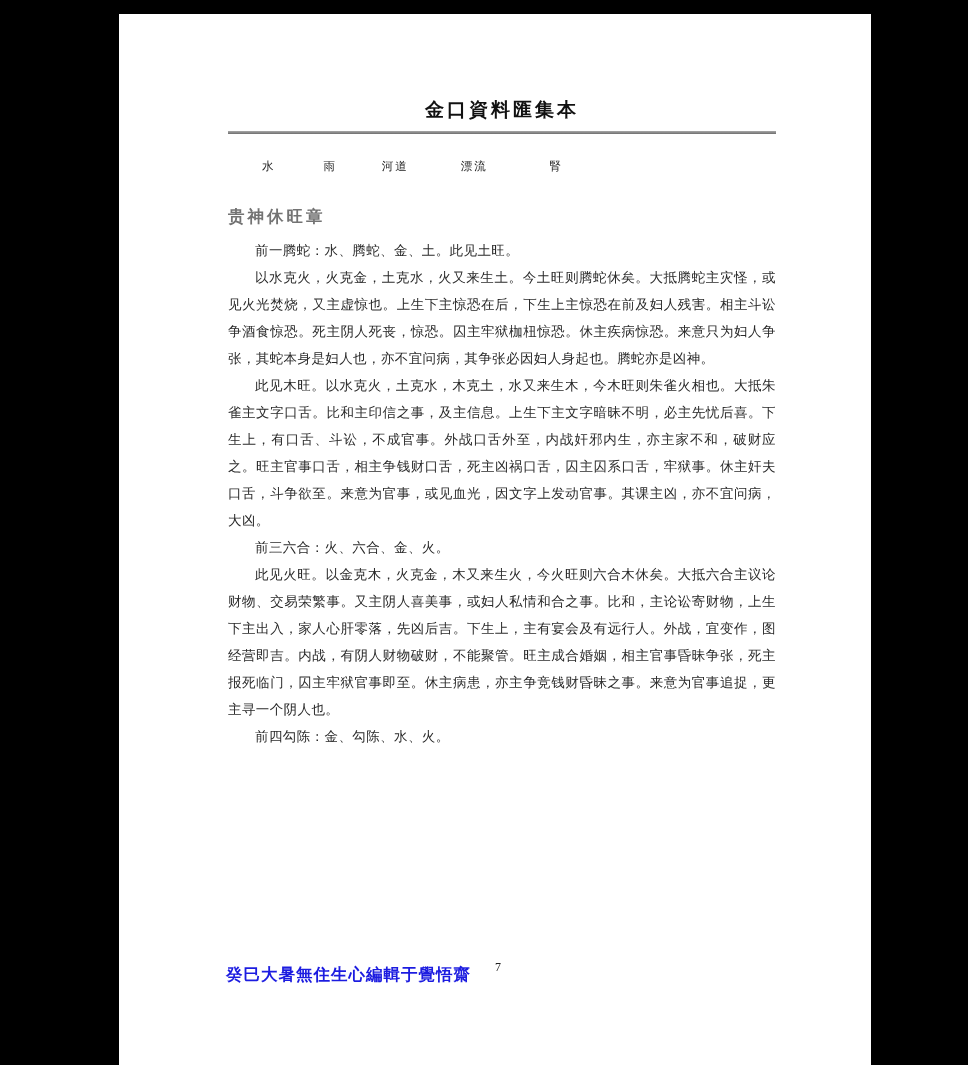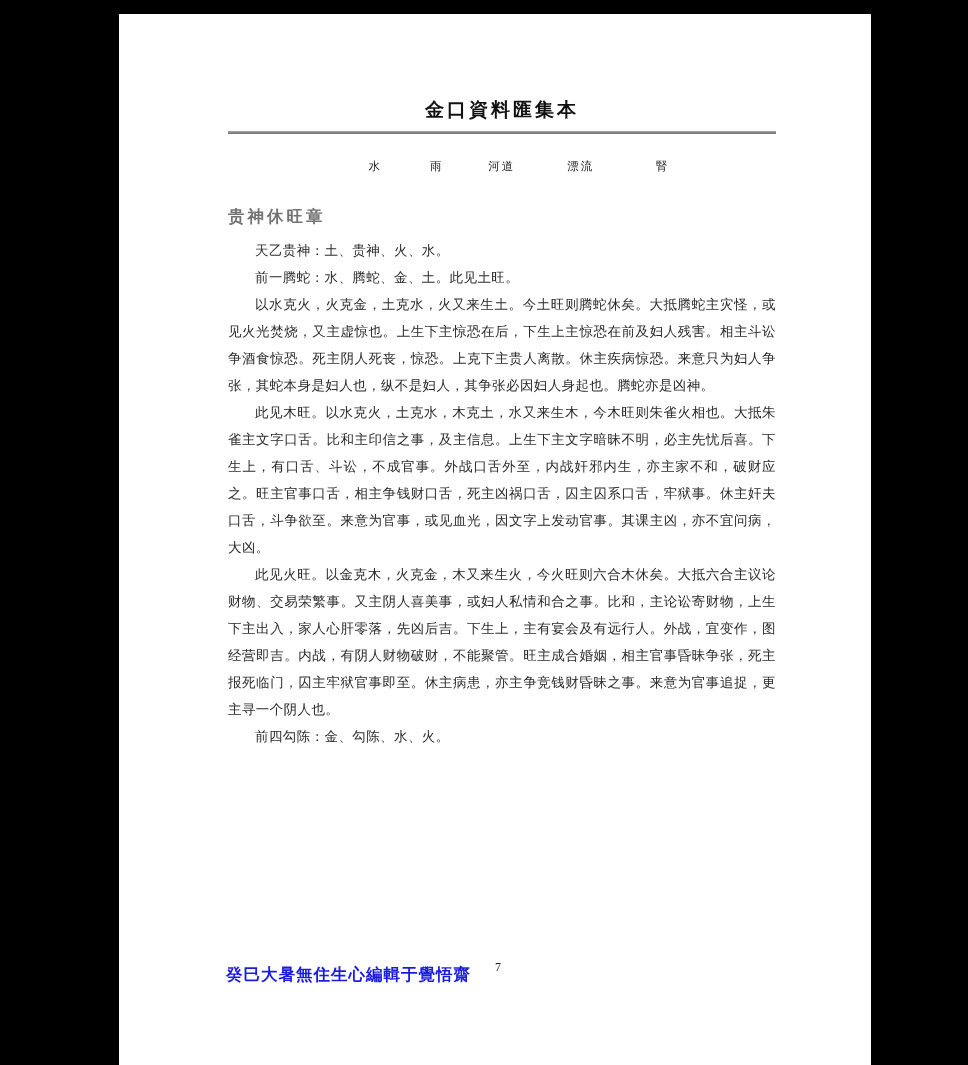--- a/index.html
+++ b/index.html
@@ -22,21 +22,20 @@
   }
   .title-rule{
     margin-top:9px;height:3px;width:100%;
     background:linear-gradient(#a8a8a8,#6e6e6e);
     border:0;
   }
   .keywords{
     margin-top:25px;height:16px;
     font-size:11.5px;color:#222;letter-spacing:2px;
     white-space:nowrap;
-    text-align:center;
   }
   .keywords span{display:inline-block;}
   .kw-0{margin-left:34px;}
   .kw-1{margin-left:43px;}
   .kw-2{margin-left:40px;}
   .kw-3{margin-left:47px;}
   .kw-4{margin-left:57px;}
   .section-title{
     margin-top:31px;
     font-size:16.5px;font-weight:bold;color:#737373;
@@ -78,24 +77,24 @@
       <span class="kw-0">水</span>
       <span class="kw-1">雨</span>
       <span class="kw-2">河道</span>
       <span class="kw-3">漂流</span>
       <span class="kw-4">腎</span>
     </div>
 
     <div class="section-title">贵神休旺章</div>
 
     <div class="body-text">
-      <p>天乙贵神：土、贵神、火、水。</p>
       <p>前一腾蛇：水、腾蛇、金、土。此见土旺。</p>
-      <p>以水克火，火克金，土克水，火又来生土。今土旺则腾蛇休矣。大抵腾蛇主灾怪，或见火光焚烧，又主虚惊也。上生下主惊恐在后，下生上主惊恐在前及妇人残害。相主斗讼争酒食惊恐。死主阴人死丧，惊恐。上克下主贵人离散。休主疾病惊恐。来意只为妇人争张，其蛇本身是妇人也，纵不是妇人，其争张必因妇人身起也。腾蛇亦是凶神。</p>
+      <p>以水克火，火克金，土克水，火又来生土。今土旺则腾蛇休矣。大抵腾蛇主灾怪，或见火光焚烧，又主虚惊也。上生下主惊恐在后，下生上主惊恐在前及妇人残害。相主斗讼争酒食惊恐。死主阴人死丧，惊恐。囚主牢狱枷杻惊恐。休主疾病惊恐。来意只为妇人争张，其蛇本身是妇人也，亦不宜问病，其争张必因妇人身起也。腾蛇亦是凶神。</p>
       <p>此见木旺。以水克火，土克水，木克土，水又来生木，今木旺则朱雀火相也。大抵朱雀主文字口舌。比和主印信之事，及主信息。上生下主文字暗昧不明，必主先忧后喜。下生上，有口舌、斗讼，不成官事。外战口舌外至，内战奸邪内生，亦主家不和，破财应之。旺主官事口舌，相主争钱财口舌，死主凶祸口舌，囚主囚系口舌，牢狱事。休主奸夫口舌，斗争欲至。来意为官事，或见血光，因文字上发动官事。其课主凶，亦不宜问病，大凶。</p>
+      <p>前三六合：火、六合、金、火。</p>
       <p>此见火旺。以金克木，火克金，木又来生火，今火旺则六合木休矣。大抵六合主议论财物、交易荣繁事。又主阴人喜美事，或妇人私情和合之事。比和，主论讼寄财物，上生下主出入，家人心肝零落，先凶后吉。下生上，主有宴会及有远行人。外战，宜变作，图经营即吉。内战，有阴人财物破财，不能聚管。旺主成合婚姻，相主官事昏昧争张，死主报死临门，囚主牢狱官事即至。休主病患，亦主争竞钱财昏昧之事。来意为官事追捉，更主寻一个阴人也。</p>
       <p>前四勾陈：金、勾陈、水、火。</p>
     </div>
 
   </div>
 
   <div class="footer-row">
     <span class="editor-note">癸巳大暑無住生心編輯于覺悟齋</span>
     <span class="page-number">7</span>
   </div>

